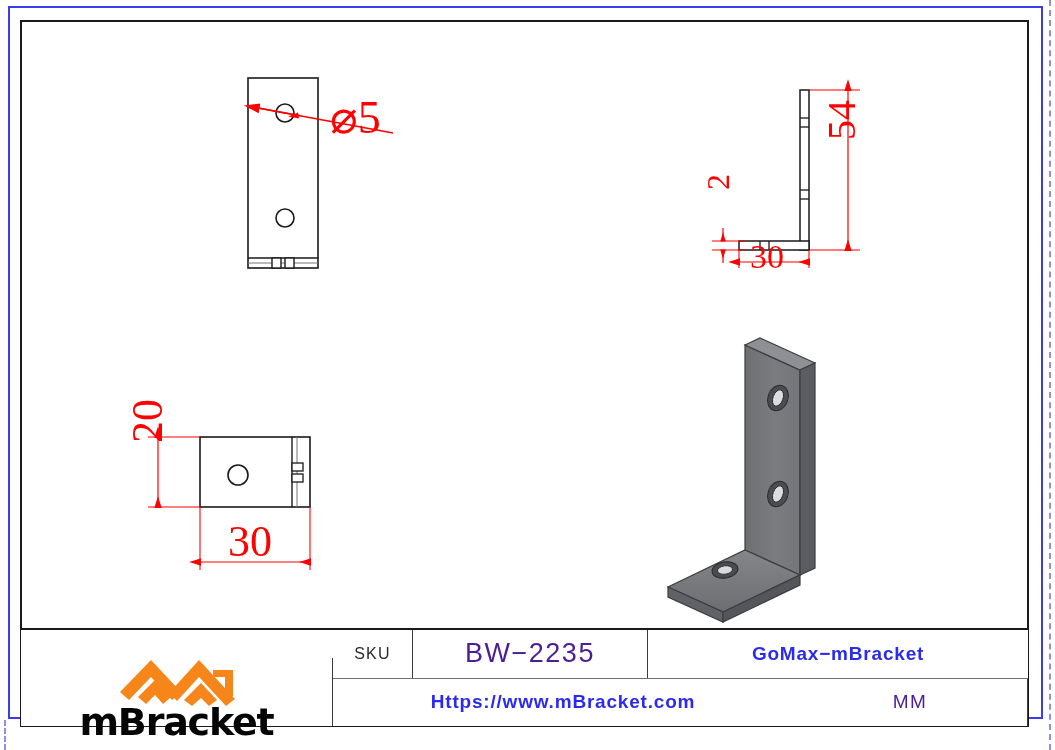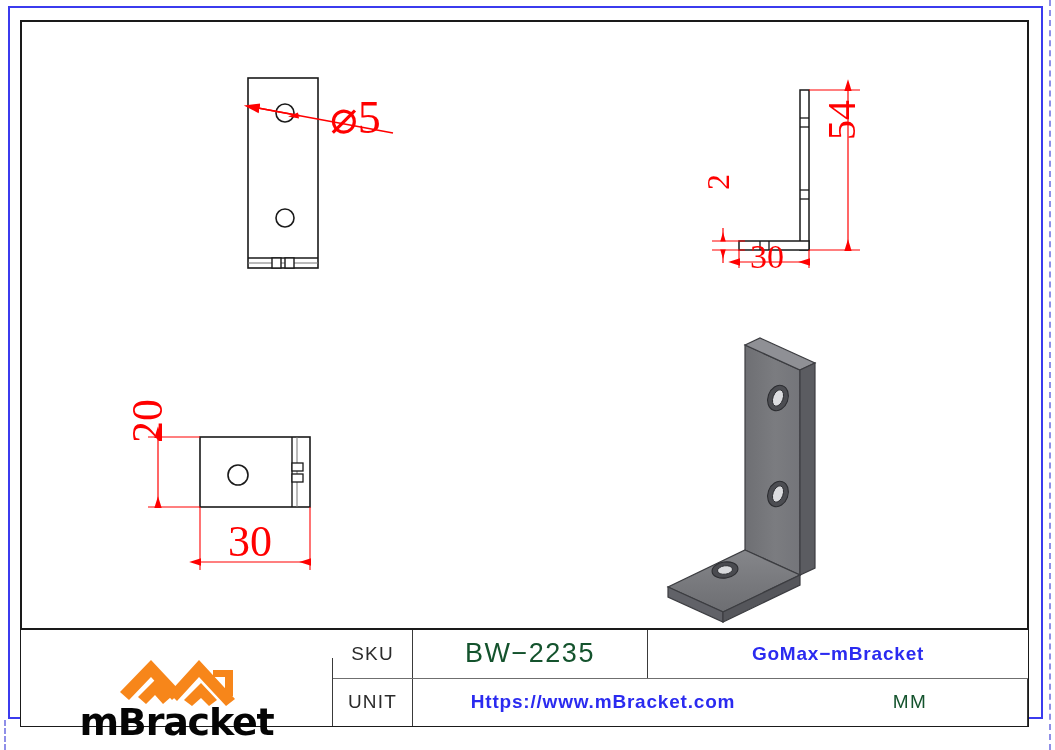--- a/index.html
+++ b/index.html
@@ -115,27 +115,27 @@
     display: flex;
     align-items: center;
     justify-content: center;
     box-sizing: border-box;
     white-space: nowrap;
   }
   .tb-label {
     width: 80px;
     border-right: 1.5px solid #3a3a3a;
     color: #2b2b2b;
-    font-size: 19px;
+    font-size: 16px;
     letter-spacing: 1.2px;
   }
   .tb-value {
     width: 235px;
     border-right: 1.5px solid #3a3a3a;
-    color: #14532d;
+    color: #4c1d95;
     letter-spacing: 1.5px;
   }
   .tb-value.sku { font-size: 27px; }
   .tb-value.unit { font-size: 19px; }
   .tb-wide {
     flex: 1;
     color: #2b2bf0;
     letter-spacing: 0.8px;
     font-weight: bold;
   }
@@ -347,20 +347,19 @@
       </div>
     </div>
 
     <div class="tb-cols">
       <div class="tb-row first">
         <div class="tb-cell tb-label">SKU</div>
         <div class="tb-cell tb-value sku">BW−2235</div>
         <div class="tb-cell tb-wide brand">GoMax−mBracket</div>
       </div>
       <div class="tb-row">
-        <div class="tb-cell tb-label">UNIT</div>
         <div class="tb-cell tb-wide url">Https://www.mBracket.com</div>
         <div class="tb-cell tb-value unit">MM</div>
       </div>
     </div>
   </div>
 
 </div>
 
 </body></html>

